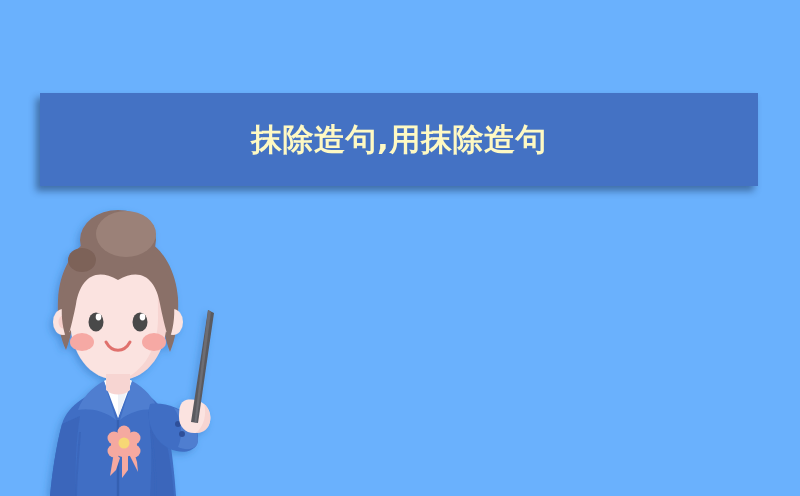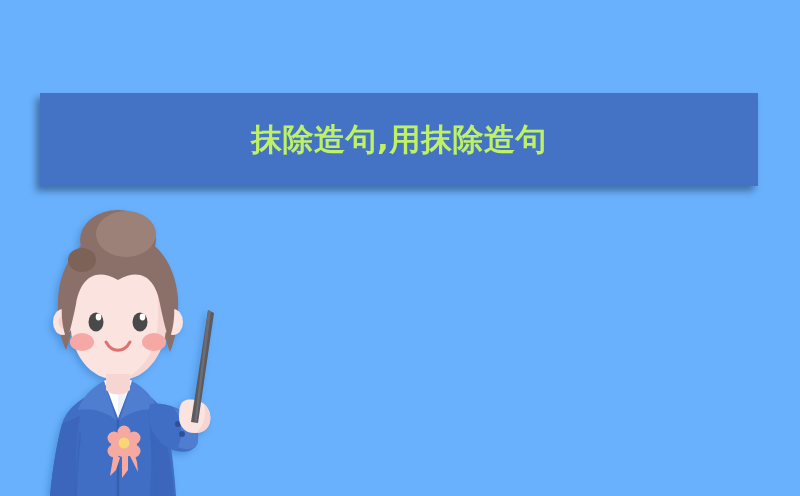--- a/index.html
+++ b/index.html
@@ -30,21 +30,21 @@
     width: 718px;
     height: 93px;
     background: #4472c4;
     box-shadow: -4px 5px 7px rgba(16, 34, 66, 0.45);
     display: flex;
     align-items: center;
     justify-content: center;
     box-sizing: border-box;
   }
   .title-text {
-    color: #bef264;
+    color: #fef9c3;
     font-size: 31px;
     font-weight: bold;
     letter-spacing: 0.5px;
     line-height: 1;
     white-space: nowrap;
     text-align: center;
     font-family: "DejaVu Sans", "Liberation Sans", sans-serif;
   }
 
   

